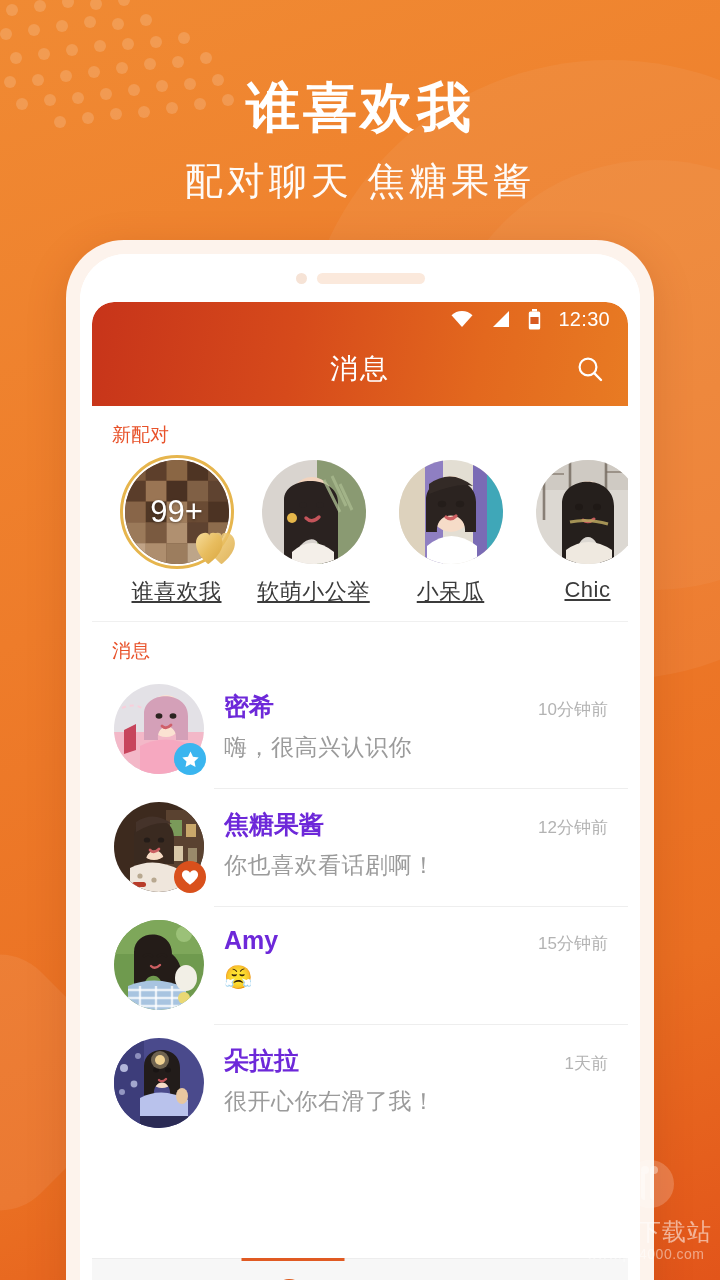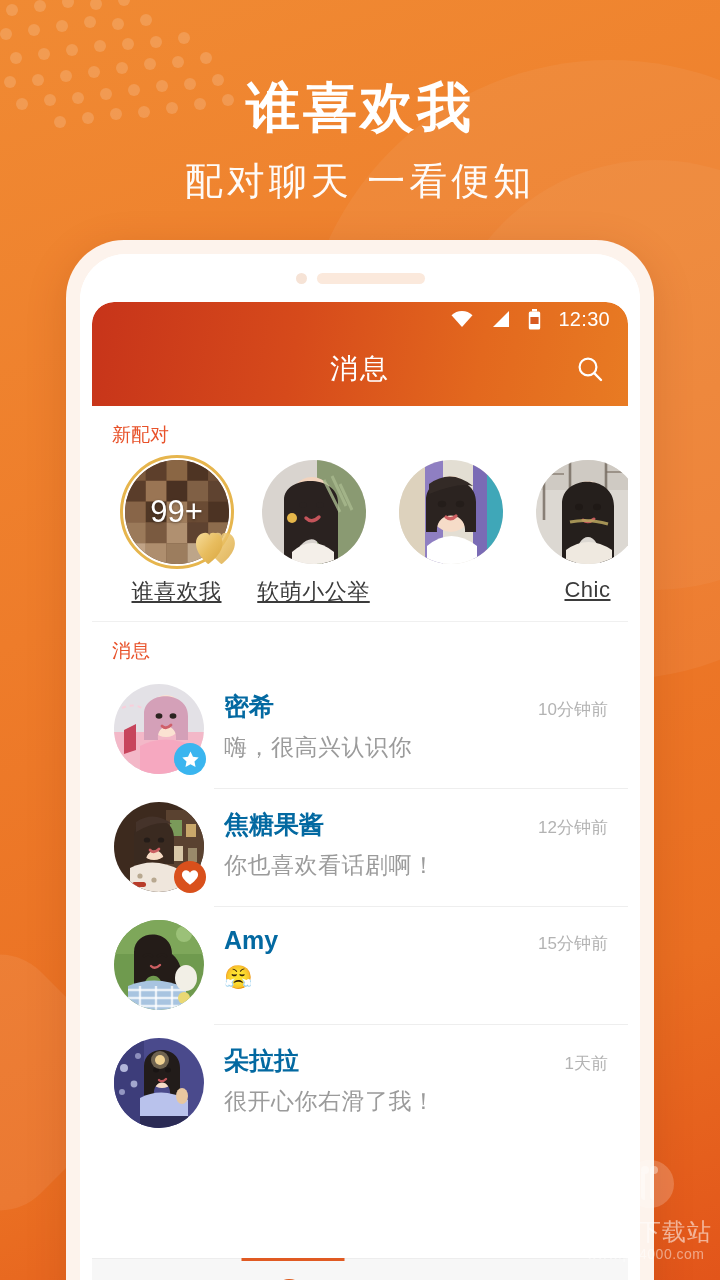--- a/index.html
+++ b/index.html
@@ -185,21 +185,21 @@
     width:90px; height:90px; border-radius:50%; overflow:hidden; position:relative;
   }
   .msg-badge {
     position:absolute; right:-2px; bottom:-1px;
     width:32px; height:32px; border-radius:50%;
     display:flex; align-items:center; justify-content:center;
   }
   .msg-body { flex:1; padding-left:20px; min-width:0; padding-top:6px; }
   .msg-top { display:flex; align-items:baseline; }
   .msg-name {
-    font-size:25px; font-weight:bold; color:#0369a1; flex:1;
+    font-size:25px; font-weight:bold; color:#6d28d9; flex:1;
     white-space:nowrap; overflow:hidden; text-overflow:ellipsis;
   }
   .msg-time { font-size:17px; color:#b3b3b3; flex:0 0 auto; padding-left:10px; }
   .msg-preview {
     margin-top:9px; font-size:23px; color:#9b9b9b; letter-spacing:0.5px;
     white-space:nowrap; overflow:hidden; text-overflow:ellipsis;
   }
   .divider-band { height:1px; background:#f0f0f0; }
 
   
@@ -281,21 +281,21 @@
       <circle cx="144" cy="112" r="6"></circle>
         <circle cx="172" cy="108" r="6"></circle>
         <circle cx="200" cy="104" r="6"></circle>
       <circle cx="228" cy="100" r="6"></circle>
     </g>
   </svg>
 </div>
 
 <div id="headline">
   <div id="title">谁喜欢我</div>
-  <div id="subtitle">配对聊天 一看便知</div>
+  <div id="subtitle">配对聊天 焦糖果酱</div>
 </div>
 
 <div id="phone">
   <div id="phone-inner">
     <div id="notch">
       <div class="cam-dot"></div>
       <div class="speaker"></div>
     </div>
 
     <div id="screen">
@@ -418,20 +418,21 @@
                   <ellipse cx="52" cy="44" rx="23" ry="28" fill="#f6dcc8"></ellipse>
                   <path d="M27 40 C27 12 77 12 77 42 L77 72 L66 72 C68 50 36 50 38 72 L27 72 Z" fill="#2b2320"></path>
                   <path d="M30 24 Q52 8 74 26 Q60 22 30 34 Z" fill="#332a26"></path>
                   <ellipse cx="43" cy="44" rx="4.2" ry="3.2" fill="#241d1a"></ellipse>
                   <ellipse cx="61" cy="44" rx="4.2" ry="3.2" fill="#241d1a"></ellipse>
                   <path d="M47 57 Q52 61 57 56" stroke="#cc5f62" stroke-width="3.2" fill="none" stroke-linecap="round"></path>
                   <path d="M28 86 Q52 66 78 86 L78 104 L28 104 Z" fill="#ffffff"></path>
                 </svg>
               </div>
             </div>
+            <div class="match-label">小呆瓜</div>
           </div>
 
           <div class="match">
             <div class="match-avatar-wrap">
               <div class="match-avatar">
                 <svg viewBox="0 0 104 104" width="104" height="104">
                   <rect width="104" height="104" fill="#dcd8d2"></rect>
                   <path d="M0 0 L104 0 L104 30 L0 30 Z" fill="#cfcac3"></path>
                   <path d="M8 0 L8 60 M34 0 L34 30 M70 0 L70 30 M96 0 L96 58" stroke="#6d6257" stroke-width="2.6" opacity="0.75"></path>
                   <path d="M4 14 L28 14 M70 12 L100 12" stroke="#7a6f63" stroke-width="2" opacity="0.6"></path>

